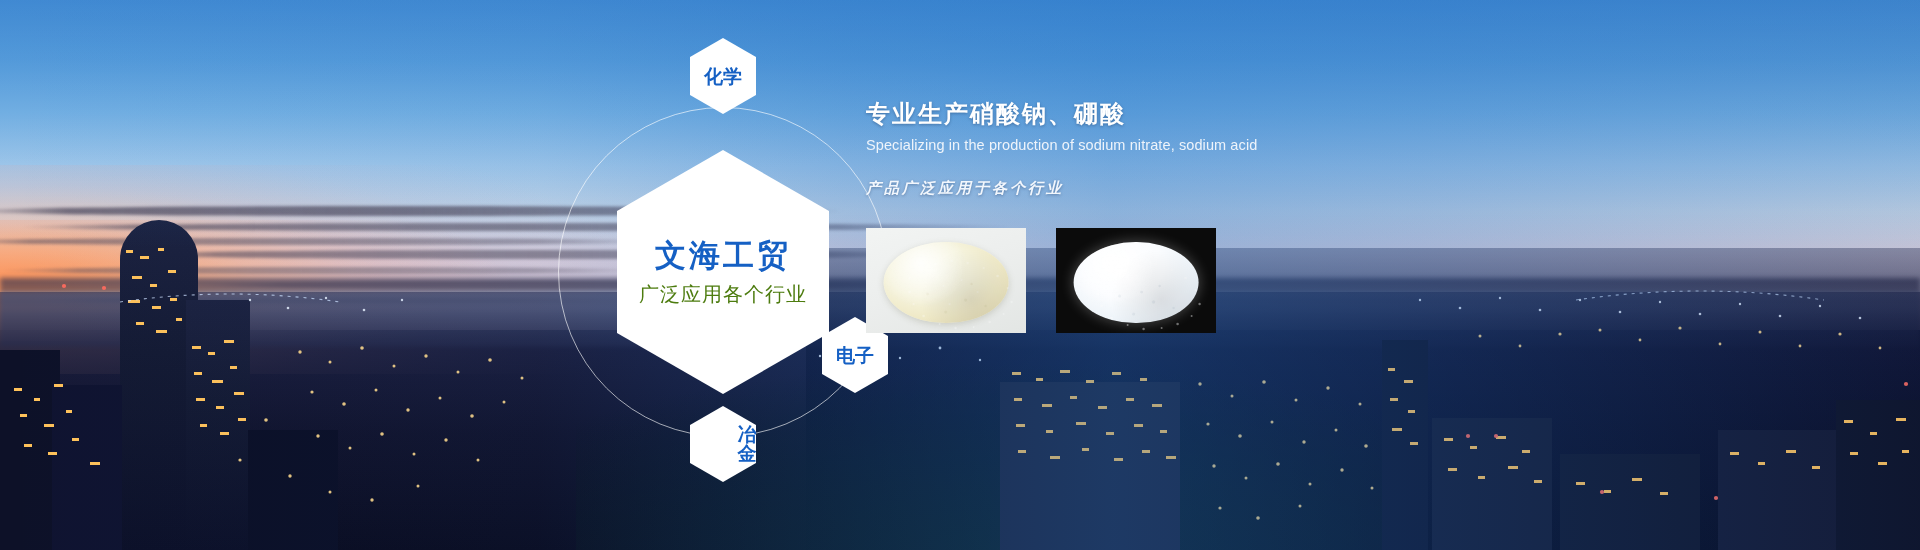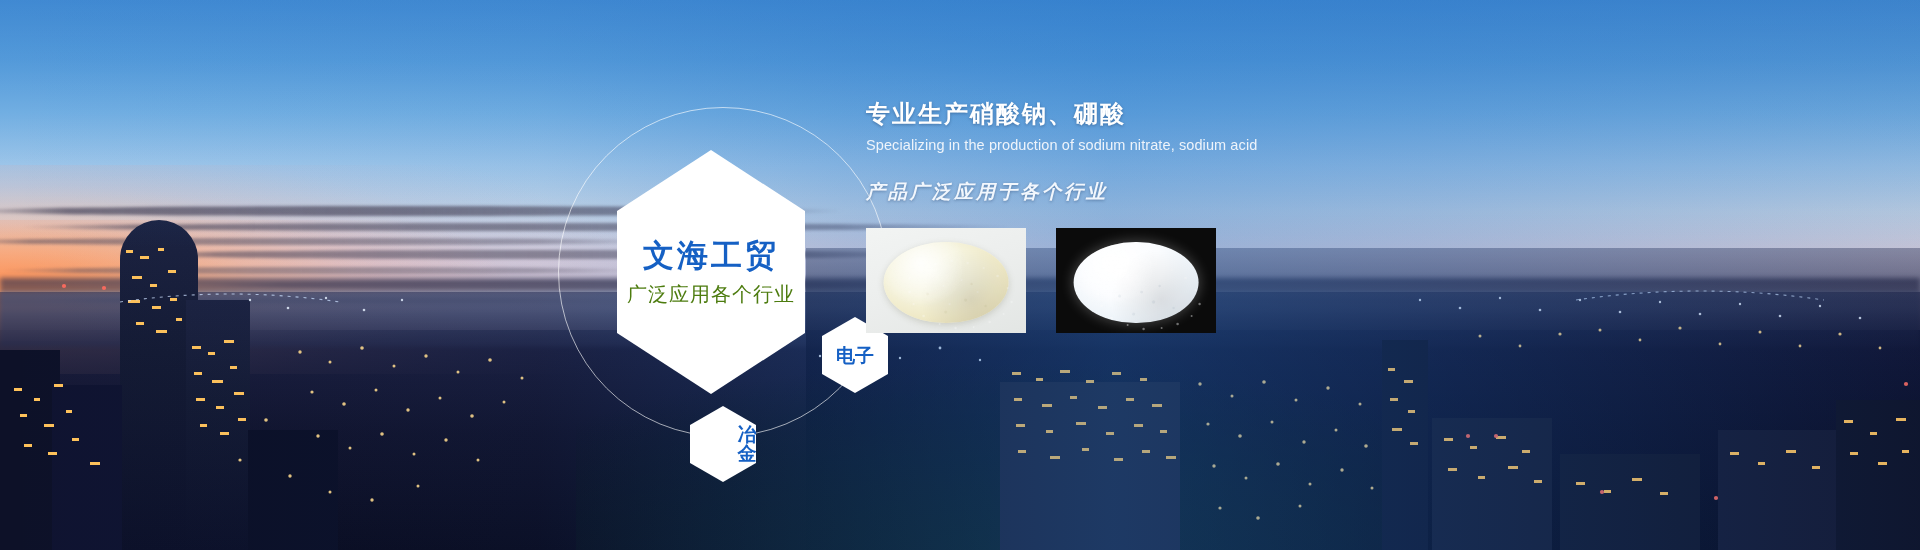--- a/index.html
+++ b/index.html
@@ -161,21 +161,21 @@
     display:flex; flex-direction:column;
     align-items:center; justify-content:center;
     text-align:center;
   }
   .hex.small {
     width:66px; height:76px;
     font-size:19px; font-weight:bold;
     color:#1560c4; letter-spacing:0px; line-height:1;
   }
   .hex.center {
-    width:188px; height:244px;
+    width:212px; height:244px;
     left:50%; top:50%; margin:-122px 12px 0 -106px;
     gap:13px;
   }
   .hex.center .brand {
     font-size:31px; font-weight:bold; color:#1560c4;
     letter-spacing:3px; line-height:1;
   }
   .hex.center .sub {
     font-size:20px; color:#4d7c0f; letter-spacing:1px; line-height:1;
   }
@@ -196,21 +196,21 @@
     text-shadow:0 1px 3px rgba(10,30,70,0.35);
     white-space:nowrap;
   }
   #subhead-en {
     margin-top:9px;
     font-size:14.5px; color:#eef4fb; letter-spacing:.1px;
     white-space:nowrap;
   }
   #tagline {
     margin-top:26px;
-    font-size:19px; color:#f2f7fd;
+    font-size:15px; color:#f2f7fd;
     font-family:"Liberation Serif","DejaVu Serif",serif;
     font-style:italic; font-weight:bold;
     letter-spacing:3px;
     text-shadow:0 1px 3px rgba(10,30,70,0.35);
     white-space:nowrap;
   }
 
   
   #photos { position:absolute; left:866px; top:228px; display:flex; gap:30px; }
   .photo {
@@ -482,20 +482,23 @@
 
   <div id="hex-wrap">
 
     <div class="ring"></div>
 
     <div class="hex center">
       <div class="brand">文海工贸</div>
       <div class="sub">广泛应用各个行业</div>
     </div>
 
+    <div class="hex small" id="hex-chem">
+      <span>化学</span>
+    </div>
     <div class="hex small" id="hex-elec">
       <span>电子</span>
     </div>
     <div class="hex small" id="hex-metal">
       <span>冶金</span>
     </div>
   </div>
 
   <div id="copy">
     <div id="headline">专业生产硝酸钠、硼酸</div>

